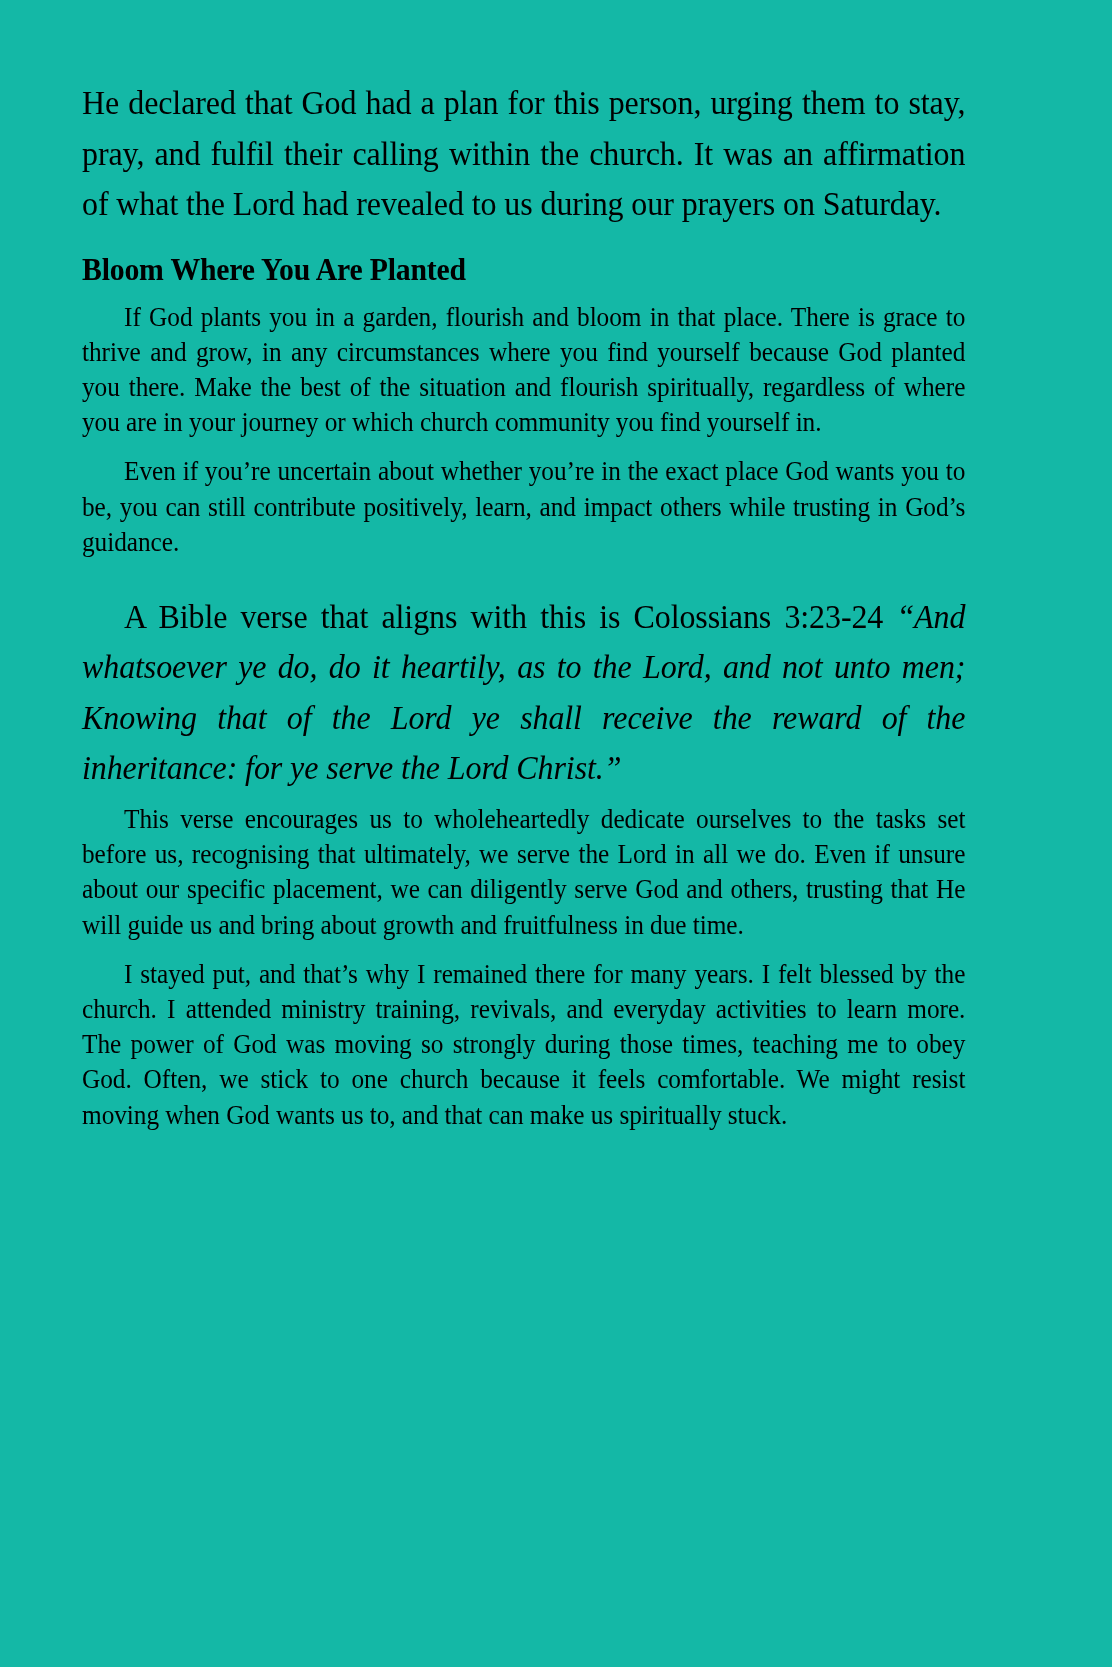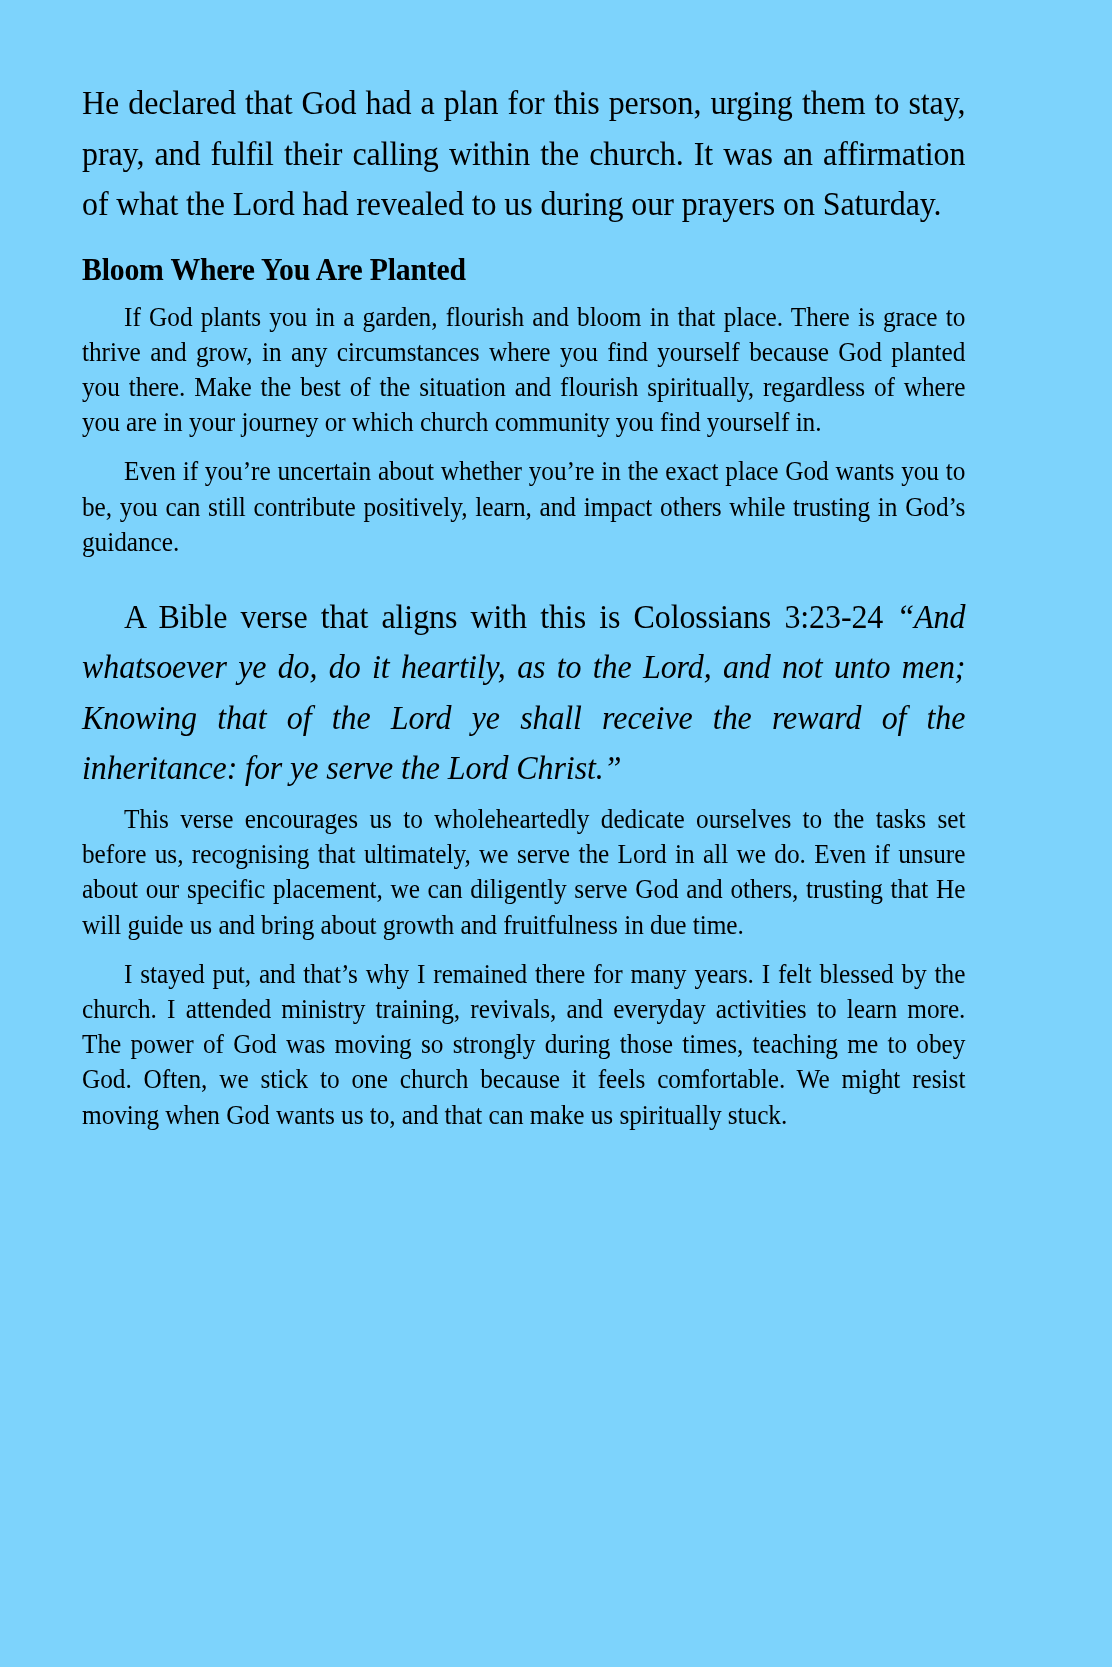--- a/index.html
+++ b/index.html
@@ -16,21 +16,21 @@
     color: #000000;
     -webkit-font-smoothing: antialiased;
   }
 
   .page {
     position: relative;
     width: 1112px;
     height: 1667px;
     box-sizing: border-box;
     padding: 78px 147px 0 82px;
-    background: #7dd3fc;
+    background: #14b8a6;
   }
 
   .content {
     width: 883px;
   }
 
   
   .para-lg {
     font-size: 33.5px;
     line-height: 50.5px;

